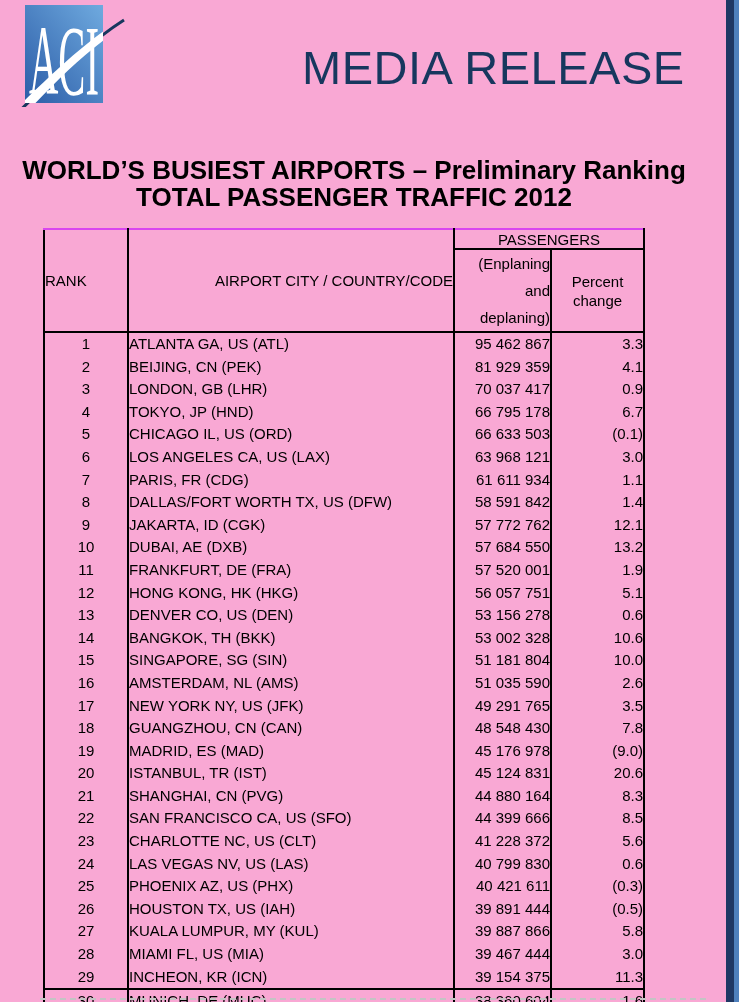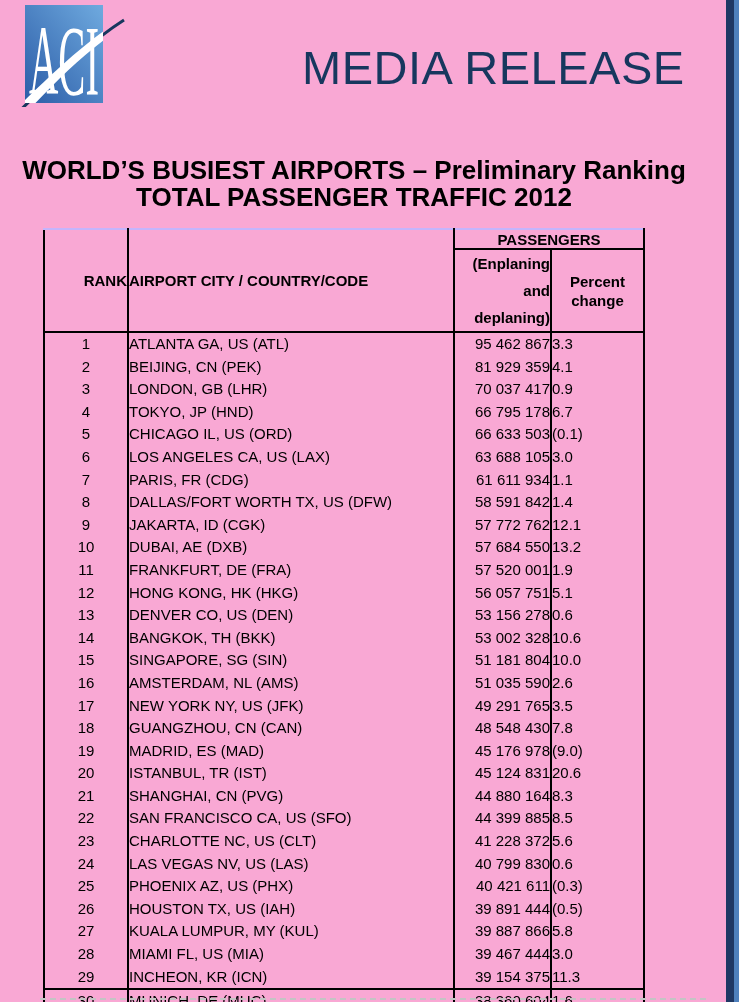--- a/index.html
+++ b/index.html
@@ -30,32 +30,32 @@
 
   
   table.traffic {
     position:absolute; left:43px; top:228px; width:600px;
     border-collapse:collapse; table-layout:fixed;
   }
   table.traffic th, table.traffic td {
     border-left:2px solid #000; border-right:2px solid #000;
     font-size:15px; padding:0; overflow:hidden;
   }
-  table.traffic thead th { border-top:2px solid #c4b5fd; border-bottom:2px solid #000; font-weight:bold; vertical-align:middle; }
-  th.h-rank    { text-align:right; padding-left:7px; }
-  th.h-airport { text-align:left; padding-left:8px; }
+  table.traffic thead th { border-top:2px solid #d946ef; border-bottom:2px solid #000; font-weight:normal; vertical-align:middle; }
+  th.h-rank    { text-align:left; padding-left:7px; }
+  th.h-airport { text-align:right; padding-left:8px; }
   th.h-pax-group { height:18px; text-align:center; }
   th.h-pax-sub { height:60px; text-align:right; padding-right:4px; line-height:27px; }
   th.h-pct     { text-align:center; line-height:19px; }
 
   table.traffic tbody td { height:22.6px; line-height:22.6px; border-top:none; border-bottom:none; white-space:nowrap; }
   td.rank       { text-align:center; padding-left:40px; }
   td.airport    { text-align:left;  padding-left:7px; }
   td.passengers { text-align:right; padding-right:4px; }
-  td.change     { padding-right:9px; }
+  td.change     { text-align:right; padding-right:9px; }
   tbody tr.last-row td { border-top:2px solid #000; border-bottom:2px solid #000; }
 
   
   .cut-line { position:absolute; left:40px; top:998px; width:666px; border-top:2px dashed #c4c4c4; }
 </style>
 </head>
 <body>
 
 <div class="page">
 
@@ -132,21 +132,21 @@
         </tr>
         <tr>
           <td class="rank">5</td>
           <td class="airport">CHICAGO IL, US (ORD)</td>
           <td class="passengers">66 633 503</td>
           <td class="change">(0.1)</td>
         </tr>
         <tr>
           <td class="rank">6</td>
           <td class="airport">LOS ANGELES CA, US (LAX)</td>
-          <td class="passengers">63 688 105</td>
+          <td class="passengers">63 968 121</td>
           <td class="change">3.0</td>
         </tr>
         <tr>
           <td class="rank">7</td>
           <td class="airport">PARIS, FR (CDG)</td>
           <td class="passengers">61 611 934</td>
           <td class="change">1.1</td>
         </tr>
         <tr>
           <td class="rank">8</td>
@@ -228,21 +228,21 @@
         </tr>
         <tr>
           <td class="rank">21</td>
           <td class="airport">SHANGHAI, CN (PVG)</td>
           <td class="passengers">44 880 164</td>
           <td class="change">8.3</td>
         </tr>
         <tr>
           <td class="rank">22</td>
           <td class="airport">SAN FRANCISCO CA, US (SFO)</td>
-          <td class="passengers">44 399 885</td>
+          <td class="passengers">44 399 666</td>
           <td class="change">8.5</td>
         </tr>
         <tr>
           <td class="rank">23</td>
           <td class="airport">CHARLOTTE NC, US (CLT)</td>
           <td class="passengers">41 228 372</td>
           <td class="change">5.6</td>
         </tr>
         <tr>
           <td class="rank">24</td>

